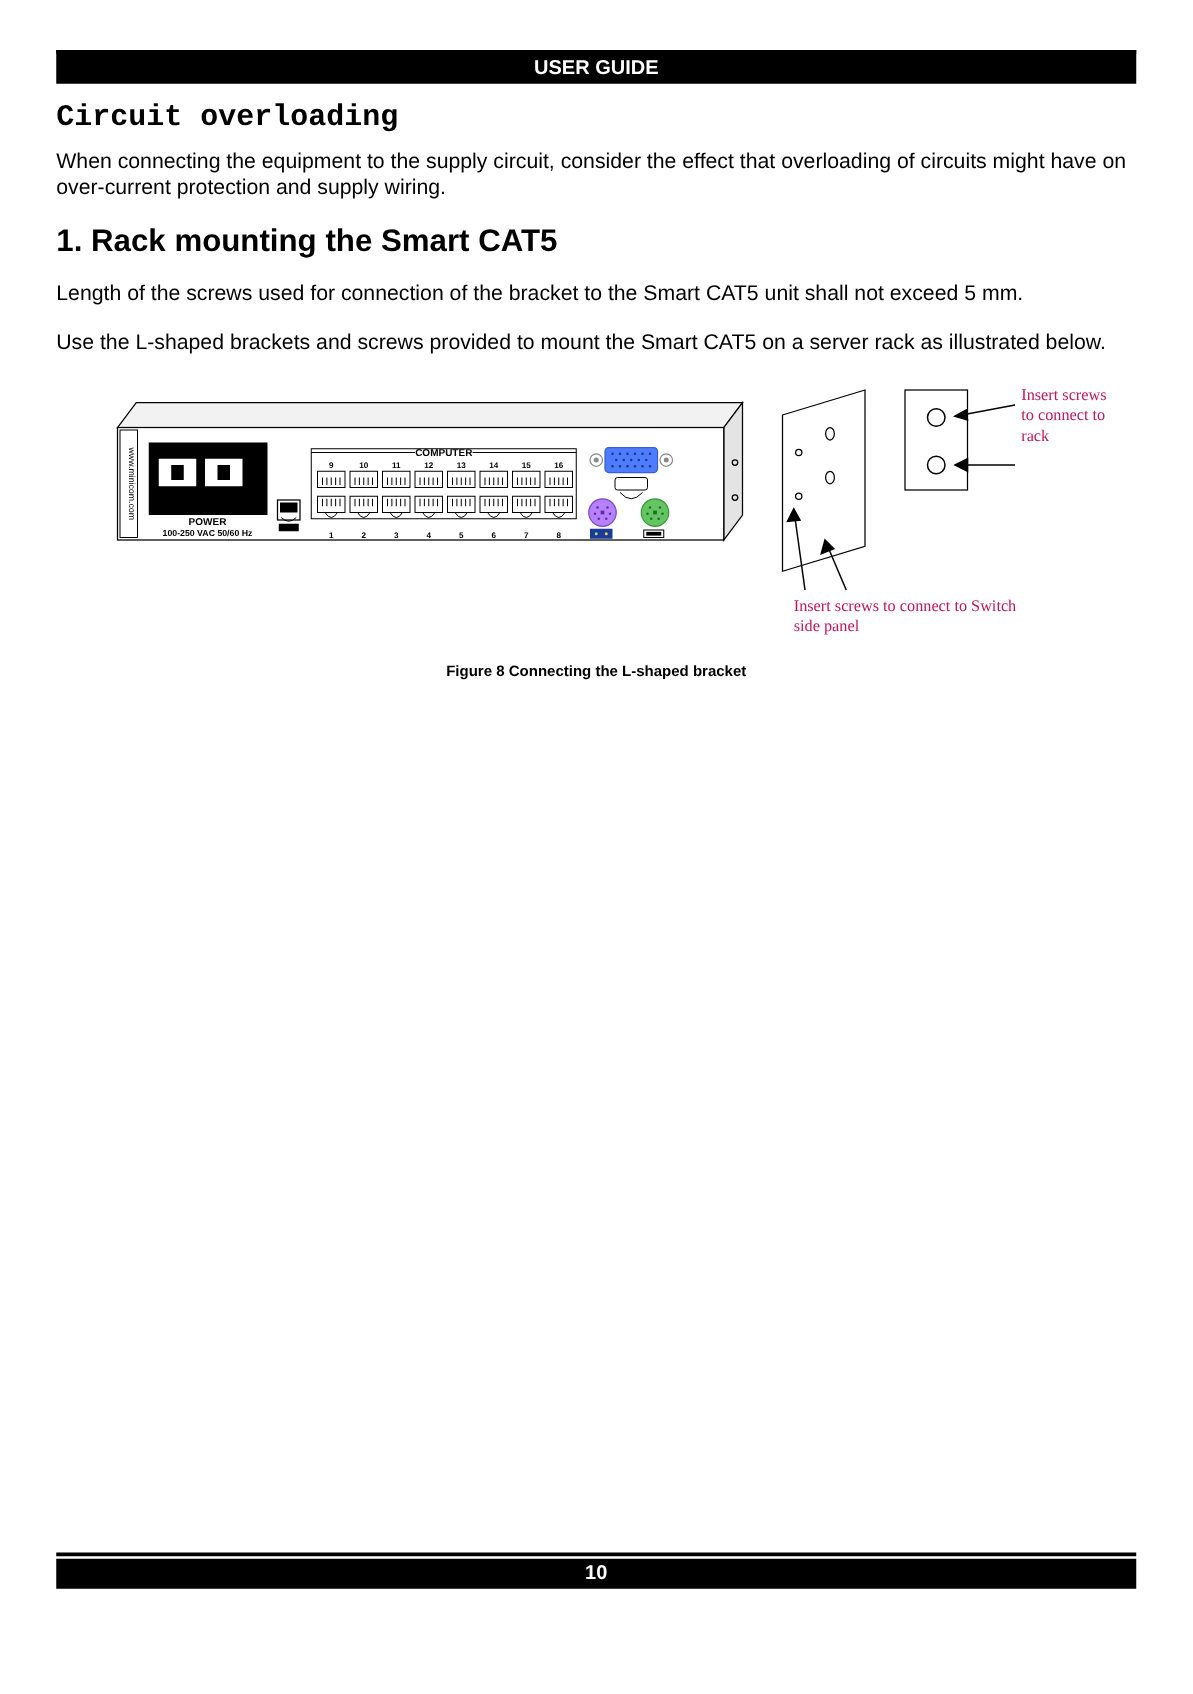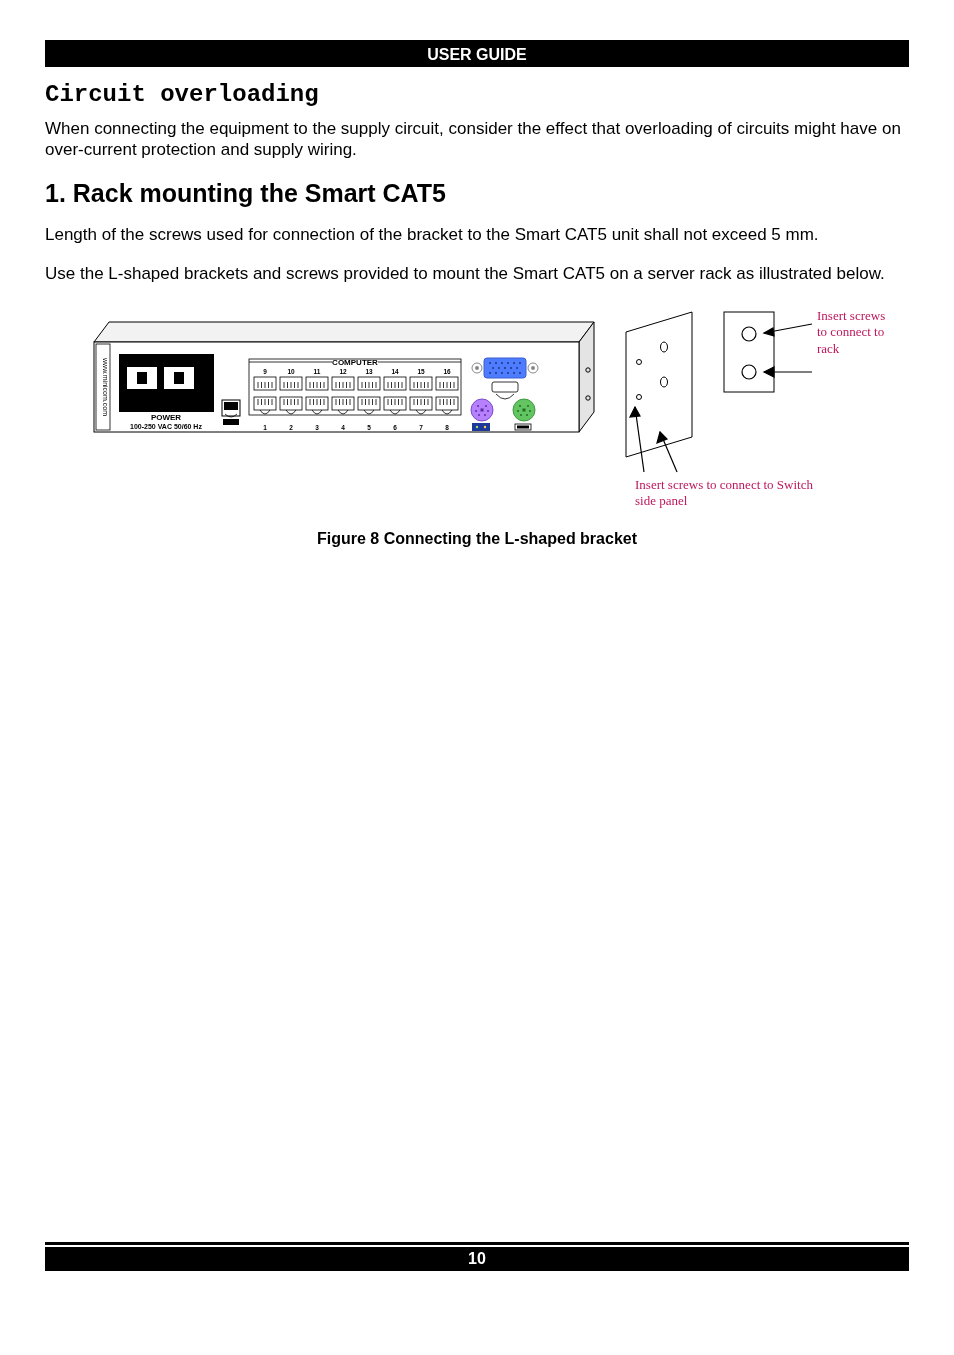--- a/index.html
+++ b/index.html
@@ -65,21 +65,21 @@
   .figure-block {
     position: relative;
     width: 826px;
     height: 220px;
     margin: 6px auto 0 auto;
   }
   .figure-caption {
     text-align: center;
     font-family: Arial, Helvetica, sans-serif;
     font-weight: bold;
-    font-size: 16px;
+    font-size: 12px;
     margin-top: 8px;
   }
   .callout {
     font-family: Liberation Serif, serif;
     font-size: 13px;
     line-height: 1.25;
     position: absolute;
     color:#be185d;
   }
 </style>

